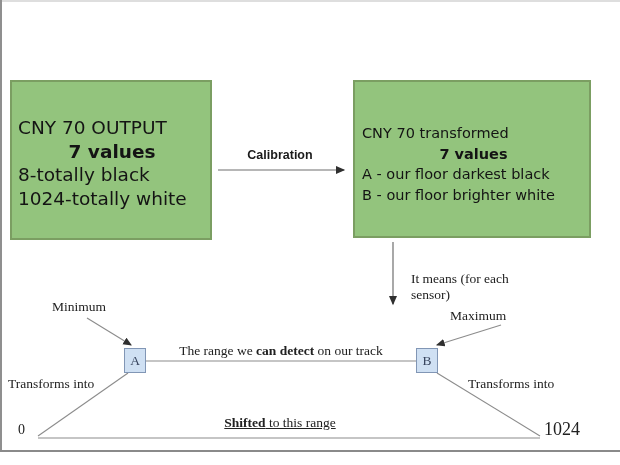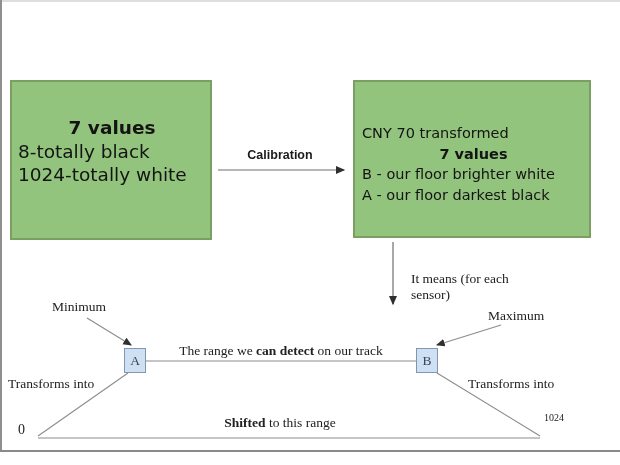--- a/index.html
+++ b/index.html
@@ -27,27 +27,27 @@
 
   
   #lines{position:absolute;left:0;top:0;width:620px;height:465px;}
 
   
   .lbl{position:absolute;font-size:13.5px;line-height:16px;color:#212121;}
   .sans{font-family:"Liberation Sans", sans-serif;font-weight:600;font-size:12.5px;color:#1a1a1a;}
   #calibration-label{left:218px;top:147px;width:124px;text-align:center;}
   #itmeans-label{left:411px;top:271px;width:116px;}
   #minimum-label{left:52px;top:299px;}
-  #maximum-label{left:488px;top:308px;}
+  #maximum-label{left:450px;top:308px;}
   #range-label{left:146px;top:343px;width:270px;text-align:center;font-family:Liberation Serif, serif;}
   #transforms-left-label{left:8px;top:376px;}
   #transforms-right-label{left:468px;top:376px;}
-  #shifted-label{left:38px;top:415px;width:484px;text-align:center;}
+  #shifted-label{left:38px;top:415px;width:484px;text-align:center;text-decoration:underline;}
   #scale-min-label{left:18px;top:422px;font-size:14px;}
-  #scale-max-label{left:544px;top:410px;font-size:10px;}
+  #scale-max-label{left:544px;top:421px;font-size:18px;}
   .b{font-weight:bold;}
 
   
   .node{
     position:absolute;width:22px;height:25px;box-sizing:border-box;
     background:#cfe0f3;border:1.5px solid #8196b5;
     display:flex;align-items:center;justify-content:center;
     font-family:"Liberation Serif", serif;font-size:13.5px;color:#37445e;
   }
   #node-a{left:124px;top:348px;}
@@ -80,30 +80,31 @@
     <line x1="146" y1="361" x2="416" y2="361" stroke="#8c8c8c" stroke-width="1.1"></line>
 
     <line x1="128" y1="373" x2="38" y2="436" stroke="#8c8c8c" stroke-width="1.1"></line>
 
     <line x1="437" y1="373" x2="540" y2="436" stroke="#8c8c8c" stroke-width="1.1"></line>
 
     <line x1="38" y1="438" x2="540" y2="438" stroke="#8c8c8c" stroke-width="1.1"></line>
   </svg>
 
   <div id="box-left" class="green-box">
+    <div>CNY 70 OUTPUT</div>
     <div class="bold">7 values</div>
     <div>8-totally black</div>
     <div>1024-totally white</div>
   </div>
 
   <div id="box-right" class="green-box">
     <div>CNY 70 transformed</div>
     <div class="bold">7 values</div>
+    <div>A - our floor darkest black</div>
     <div>B - our floor brighter white</div>
-    <div>A - our floor darkest black</div>
   </div>
 
   <div id="calibration-label" class="lbl sans">Calibration</div>
 
   <div id="itmeans-label" class="lbl">It means (for each sensor)</div>
 
   <div id="minimum-label" class="lbl">Minimum</div>
 
   <div id="maximum-label" class="lbl">Maximum</div>
 

